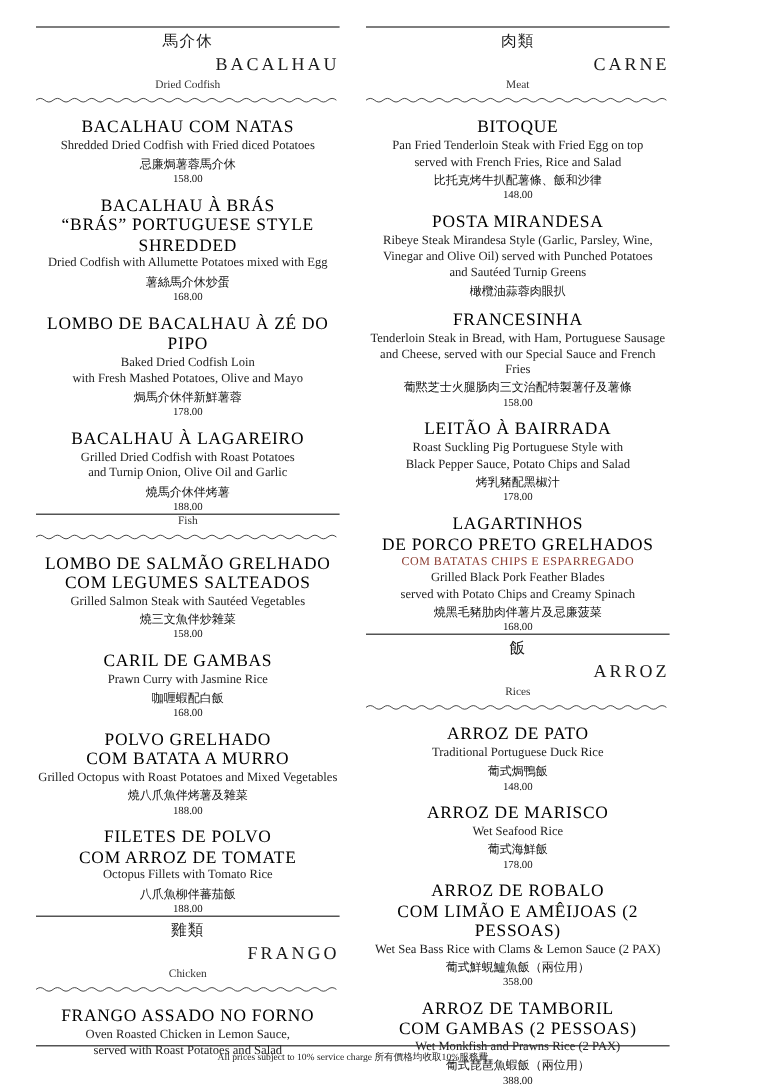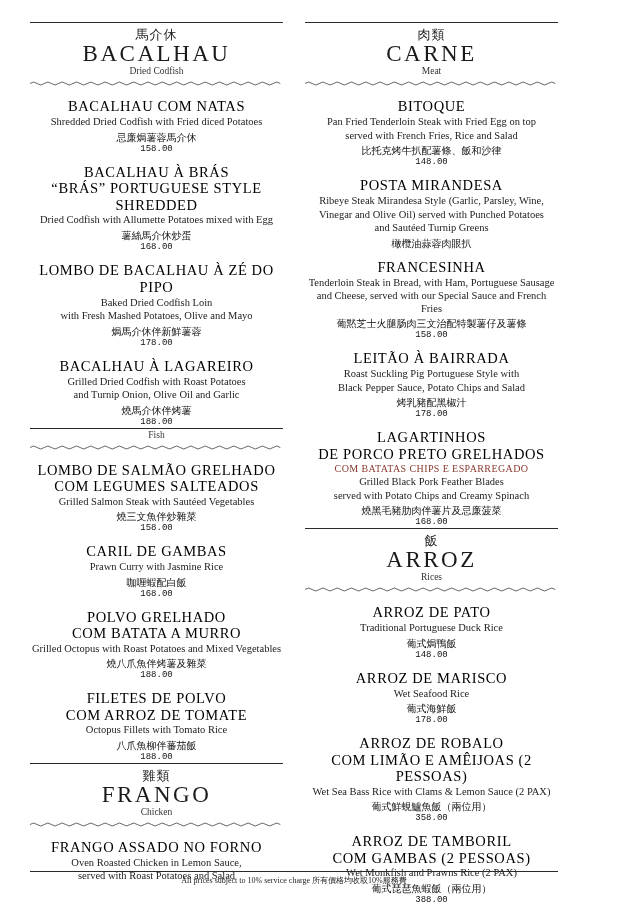--- a/index.html
+++ b/index.html
@@ -44,24 +44,25 @@
     margin: 0 auto;
   }
   .sec-cn {
     font-size: 13px;
     line-height: 17px;
     margin-top: 3px;
     font-family: "DejaVu Sans", sans-serif;
     letter-spacing: 1px;
   }
   .sec-pt {
-    font-size: 23px;
+    font-size: 15px;
     line-height: 22px;
     letter-spacing: 2.5px;
     margin-top: 0px;
+    text-align: right;
   }
   .sec-en {
     font-size: 9.5px;
     line-height: 12px;
     font-style: normal;
     color: #333;
     margin-bottom: 3px;
   }
   .squiggle {
     width: 100%;
@@ -99,21 +100,21 @@
     line-height: 13px;
     font-family: "DejaVu Sans", sans-serif;
     margin-top: 2px;
     color: #111;
   }
   .dish-price {
     font-size: 9px;
     line-height: 11px;
     margin-top: 0px;
     color: #111;
-    font-family: Liberation Mono, monospace;
+    font-family: Liberation Serif, serif;
   }
   .spacer-md { height: 14px; }
   .spacer-lg { height: 20px; }
 
   
   .footer {
     position: absolute;
     left: 30px;
     right: 30px;
     bottom: 20px;

